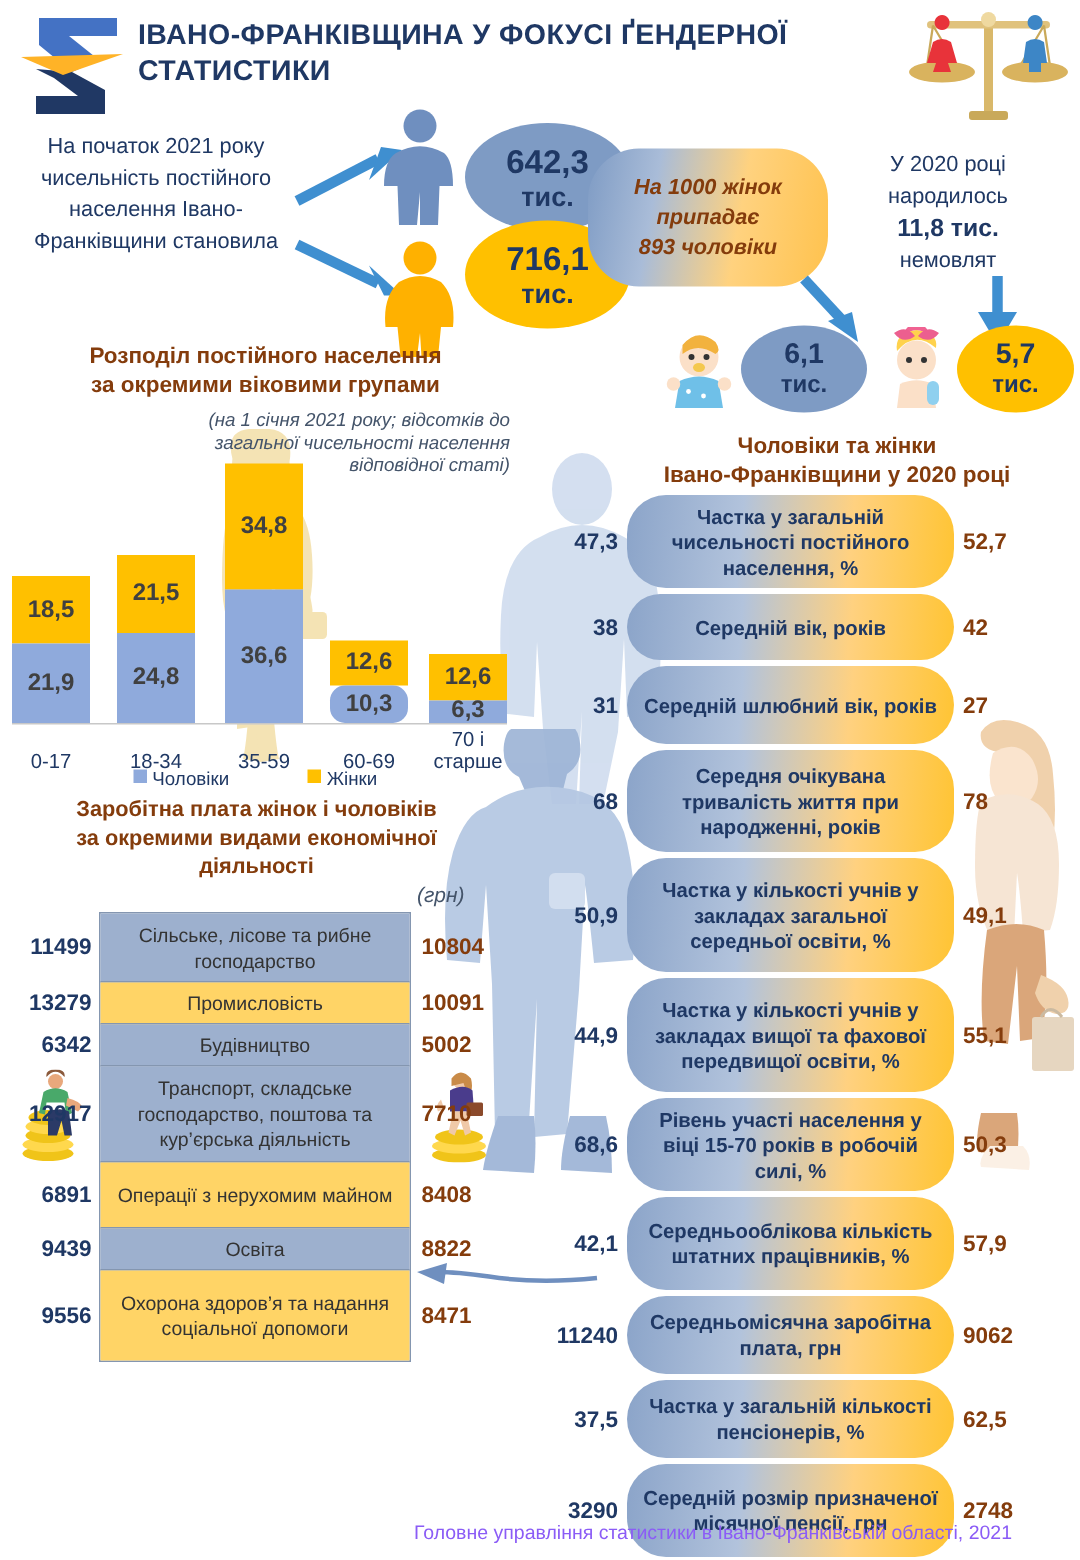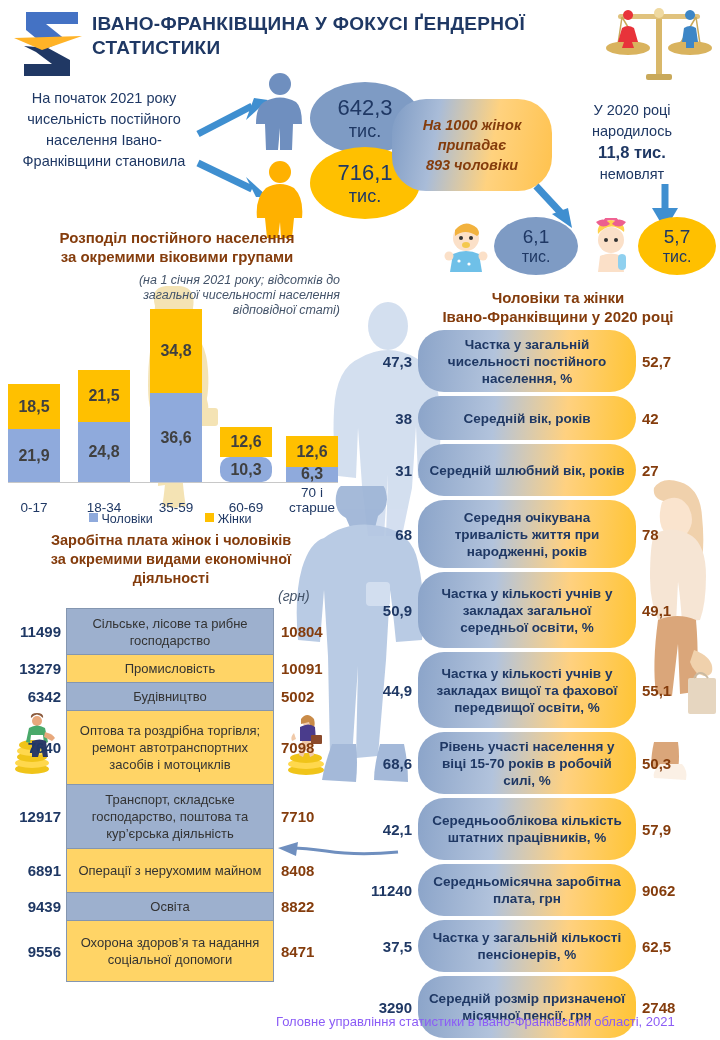--- a/index.html
+++ b/index.html
@@ -21,21 +21,21 @@
   }
 
   .lead-txt{
     position:absolute;left:4px;top:88px;width:200px;text-align:center;
     font-size:14.5px;line-height:21px;color:#1f3864;
   }
 
   .bubble{
     position:absolute;border-radius:50%;
     display:flex;align-items:center;justify-content:center;
-    text-align:center;font-weight:normal;color:#1f3864;
+    text-align:center;font-weight:bold;color:#1f3864;
   }
   .bub-blue{background:#7e9bc4;}
   .bub-yellow{background:#ffc000;}
 
   .ratio-box{
     position:absolute;left:392px;top:99px;width:160px;height:92px;
     border-radius:34px;
     background:linear-gradient(100deg,#7e9bc4 0%,#a9bcd8 28%,#ffd27f 62%,#ffc24d 100%);
     display:flex;align-items:center;justify-content:center;
   }
@@ -356,25 +356,20 @@
       <div class="wrow w-yellow" style="height: 28px;">
         <span>Промисловість</span>
         <span class="wleft">13279</span>
         <span class="wright">10091</span>
       </div>
       <div class="wrow w-blue" style="height: 28px;">
         <span>Будівництво</span>
         <span class="wleft">6342</span>
         <span class="wright">5002</span>
       </div>
-      <div class="wrow w-yellow" style="height: 74px;">
-        <span>Оптова та роздрібна торгівля; ремонт автотранспортних засобів і мотоциклів</span>
-        <span class="wleft">7640</span>
-        <span class="wright">7098</span>
-      </div>
       <div class="wrow w-blue" style="height: 64px;">
         <span>Транспорт, складське господарство, поштова та кур’єрська діяльність</span>
         <span class="wleft">12917</span>
         <span class="wright">7710</span>
       </div>
       <div class="wrow w-yellow" style="height: 44px;">
         <span>Операції з нерухомим майном</span>
         <span class="wleft">6891</span>
         <span class="wright">8408</span>
       </div>

